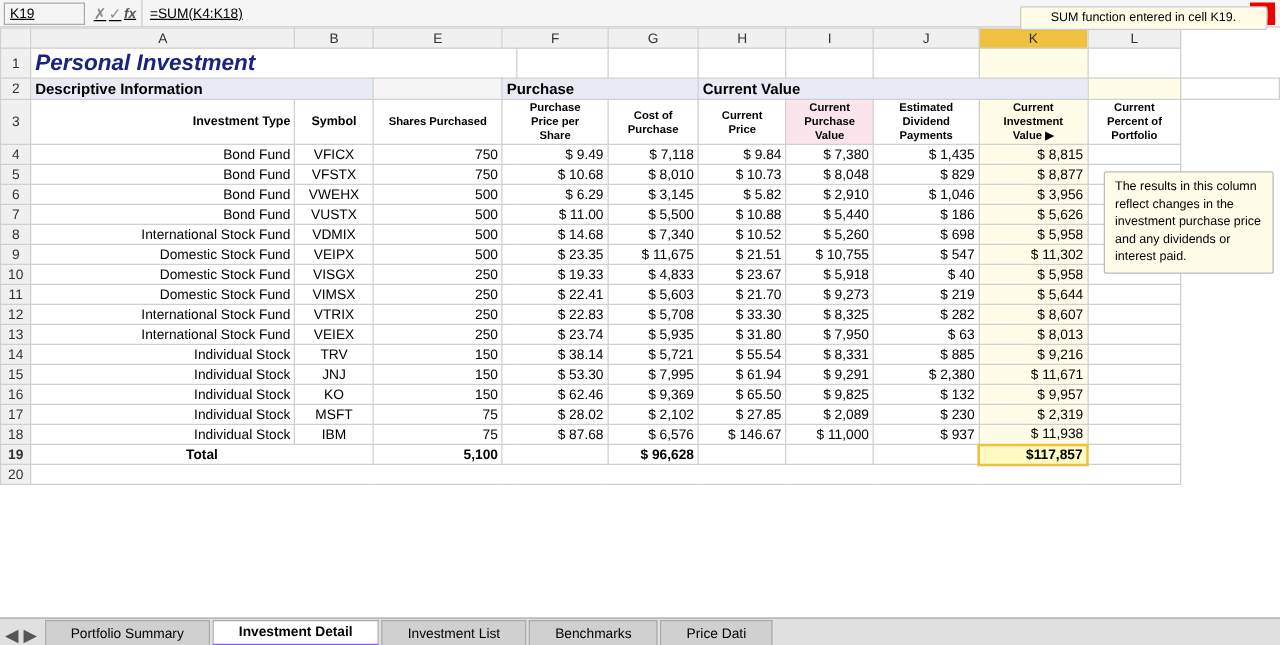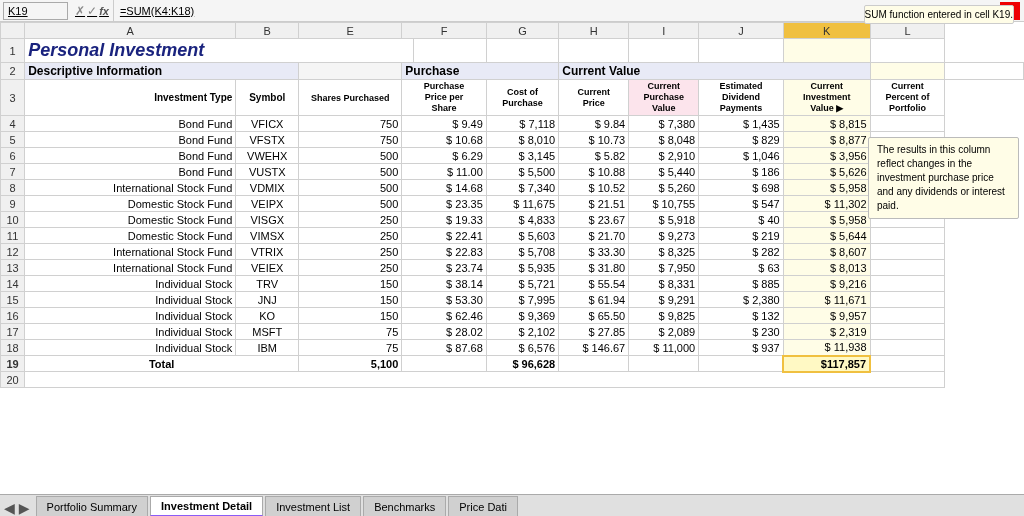--- a/index.html
+++ b/index.html
@@ -46,21 +46,21 @@
       color: white;
       font-size: 10px;
       margin-right: 4px;
     }
     .tooltip-sum {
       position: absolute;
       right: 10px;
       top: 5px;
       background: #fffde7;
       border: 1px solid #ccc;
-      padding: 3px 0;
+      padding: 3px 24px;
       font-size: 10px;
       border-radius: 2px;
       z-index: 10;
     }
 
     
     .spreadsheet-container {
       position: relative;
       overflow: hidden;
     }
@@ -144,21 +144,21 @@
     
     .tab-bar {
       display: flex;
       align-items: flex-end;
       background: #e0e0e0;
       border-top: 1px solid #aaa;
       height: 22px;
       padding: 0 4px;
     }
     .tab {
-      padding: 3px 10px;
+      padding: 3px 20px;
       font-size: 11px;
       border: 1px solid #aaa;
       border-bottom: none;
       cursor: pointer;
       background: #d0d0d0;
       margin-right: 2px;
       height: 20px;
       display: flex;
       align-items: center;
     }
@@ -530,21 +530,21 @@
           <td></td>
         </tr>
 
         <tr>
           <td class="row-header">20</td>
           <td colspan="11"></td>
         </tr>
       </tbody>
     </table>
 
-    <div class="callout-right" style="right: 5px; top: 115px; width: 151px;">
+    <div class="callout-right" style="right: 5px; top: 115px; width: 136px;">
       <span>The results in this column reflect changes in the investment purchase price and any dividends or interest paid.</span>
     </div>
   </div>
 
   <div class="tab-bar" style="position:absolute; bottom:0; left:0; right:0;">
     <span style="font-size:14px; color:#555; margin-right:4px; cursor:pointer;">◀</span>
     <span style="font-size:14px; color:#555; margin-right:6px; cursor:pointer;">▶</span>
     <div class="tab">
       <span>Portfolio Summary</span>
     </div>

